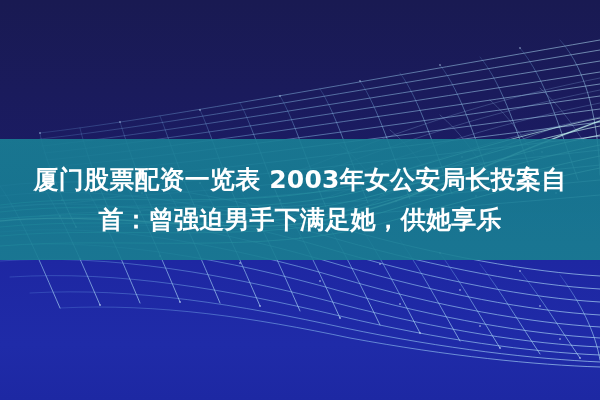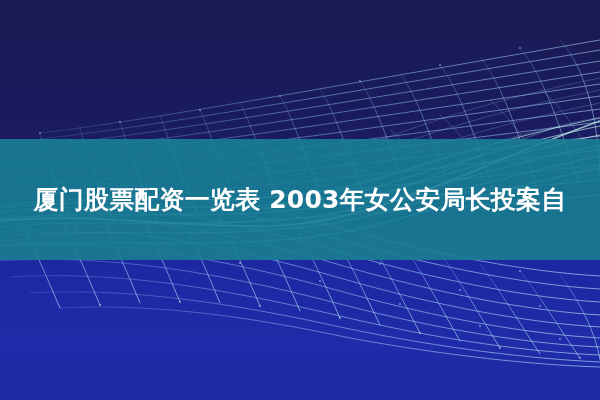--- a/index.html
+++ b/index.html
@@ -266,15 +266,16 @@
       </g>
 
     </g>
   </svg>
 
   <div class="teal-band"></div>
   <div class="teal-band-tint"></div>
 
   <div class="title-wrap">
     <div class="title-line">厦门股票配资一览表 2003年女公安局长投案自</div>
+    <div class="title-line">首：曾强迫男手下满足她，供她享乐</div>
   </div>
 
 </div>
 
 </body></html>

